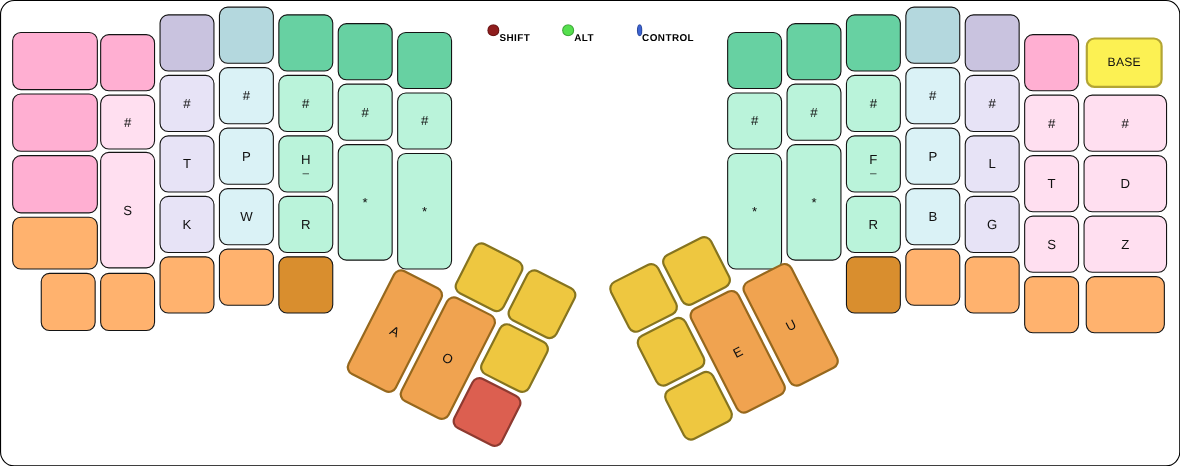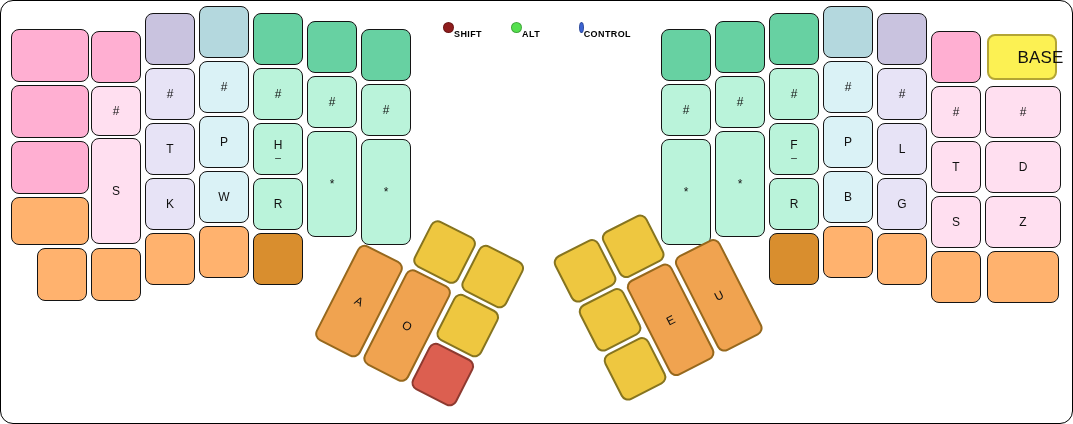--- a/index.html
+++ b/index.html
@@ -3,21 +3,21 @@
 <meta charset="utf-8">
 <style>
   html,body{margin:0;padding:0;background:#ffffff;}
   .board{position:relative;width:1073px;height:424px;box-sizing:border-box;
     background:#ffffff;border:1px solid #000;border-radius:13px;overflow:hidden;
     font-family:"Liberation Sans","DejaVu Sans",sans-serif;}
   .key{position:absolute;box-sizing:border-box;border-radius:8px;
     display:flex;flex-direction:column;align-items:center;justify-content:center;
     color:#101010;}
   .klabel{font-size:12px;line-height:1;}
-  .klabel.multi{font-size:17px;letter-spacing:.2px;padding-left:37px;}
+  .klabel.multi{font-size:11px;letter-spacing:.2px;}
   .ksub{font-size:10px;line-height:5px;height:8px;}
   .cluster{position:absolute;width:158px;height:162px;transform-origin:0 0;}
   .legend{position:absolute;left:442px;top:15px;display:flex;gap:16px;}
   .legend-item{display:flex;flex-direction:row;align-items:center;width:52px;}
   .dot{width:11px;height:11px;border-radius:50%;border:1px solid rgba(0,0,0,.25);box-sizing:border-box;}
   .legend-label{margin-top:13px;font-size:9px;font-weight:700;letter-spacing:.4px;color:#000;}
 </style>
 </head>
 <body>
 

